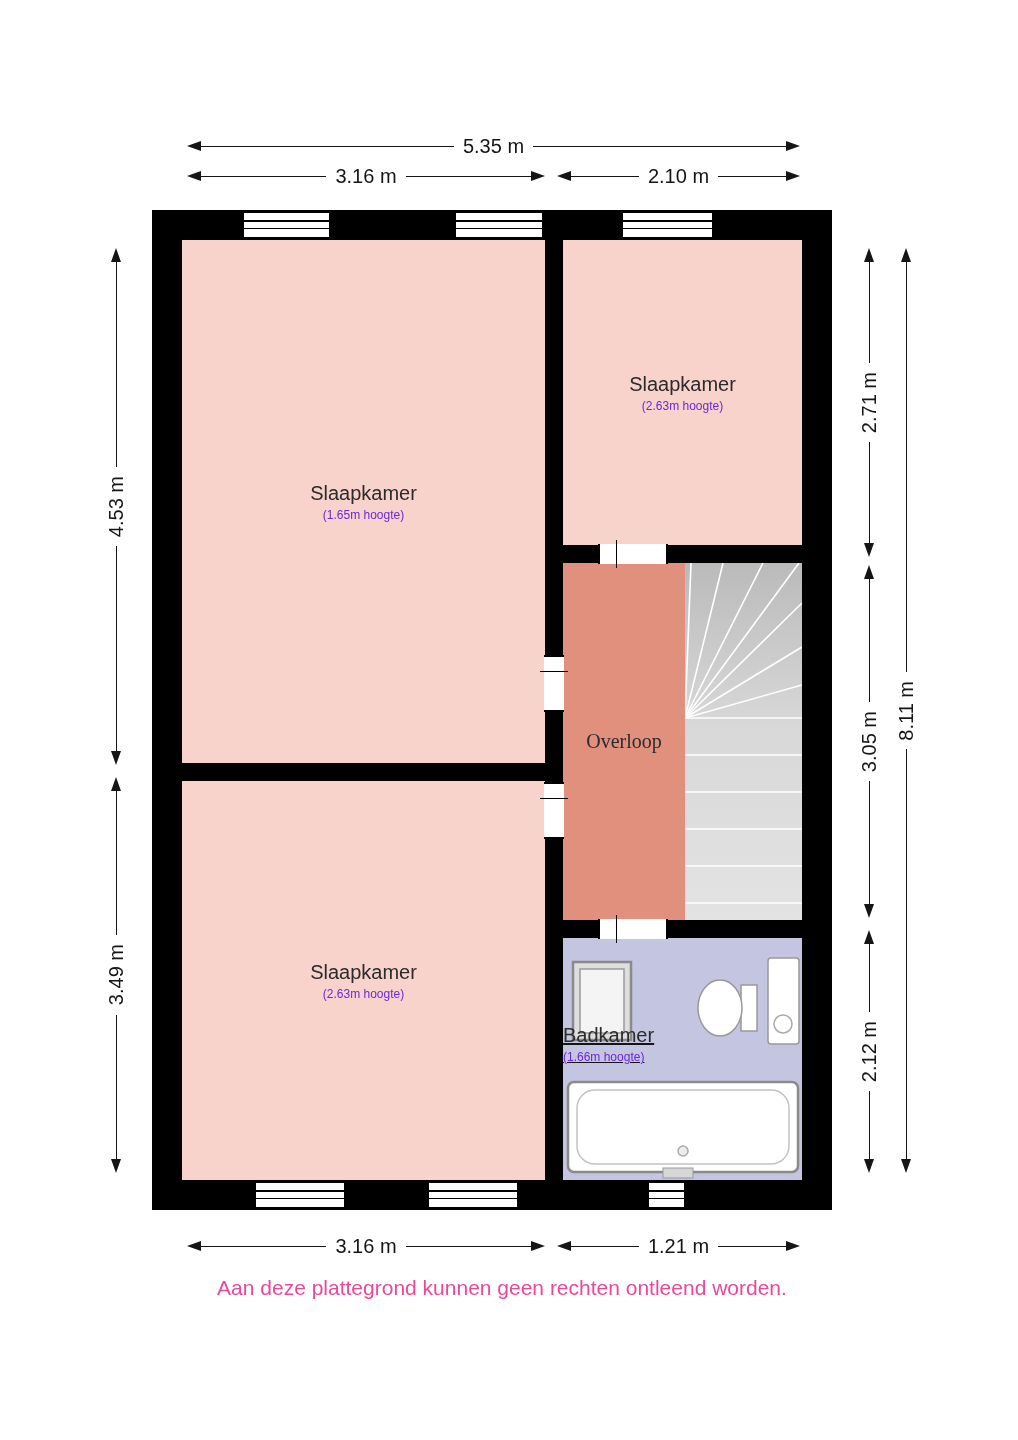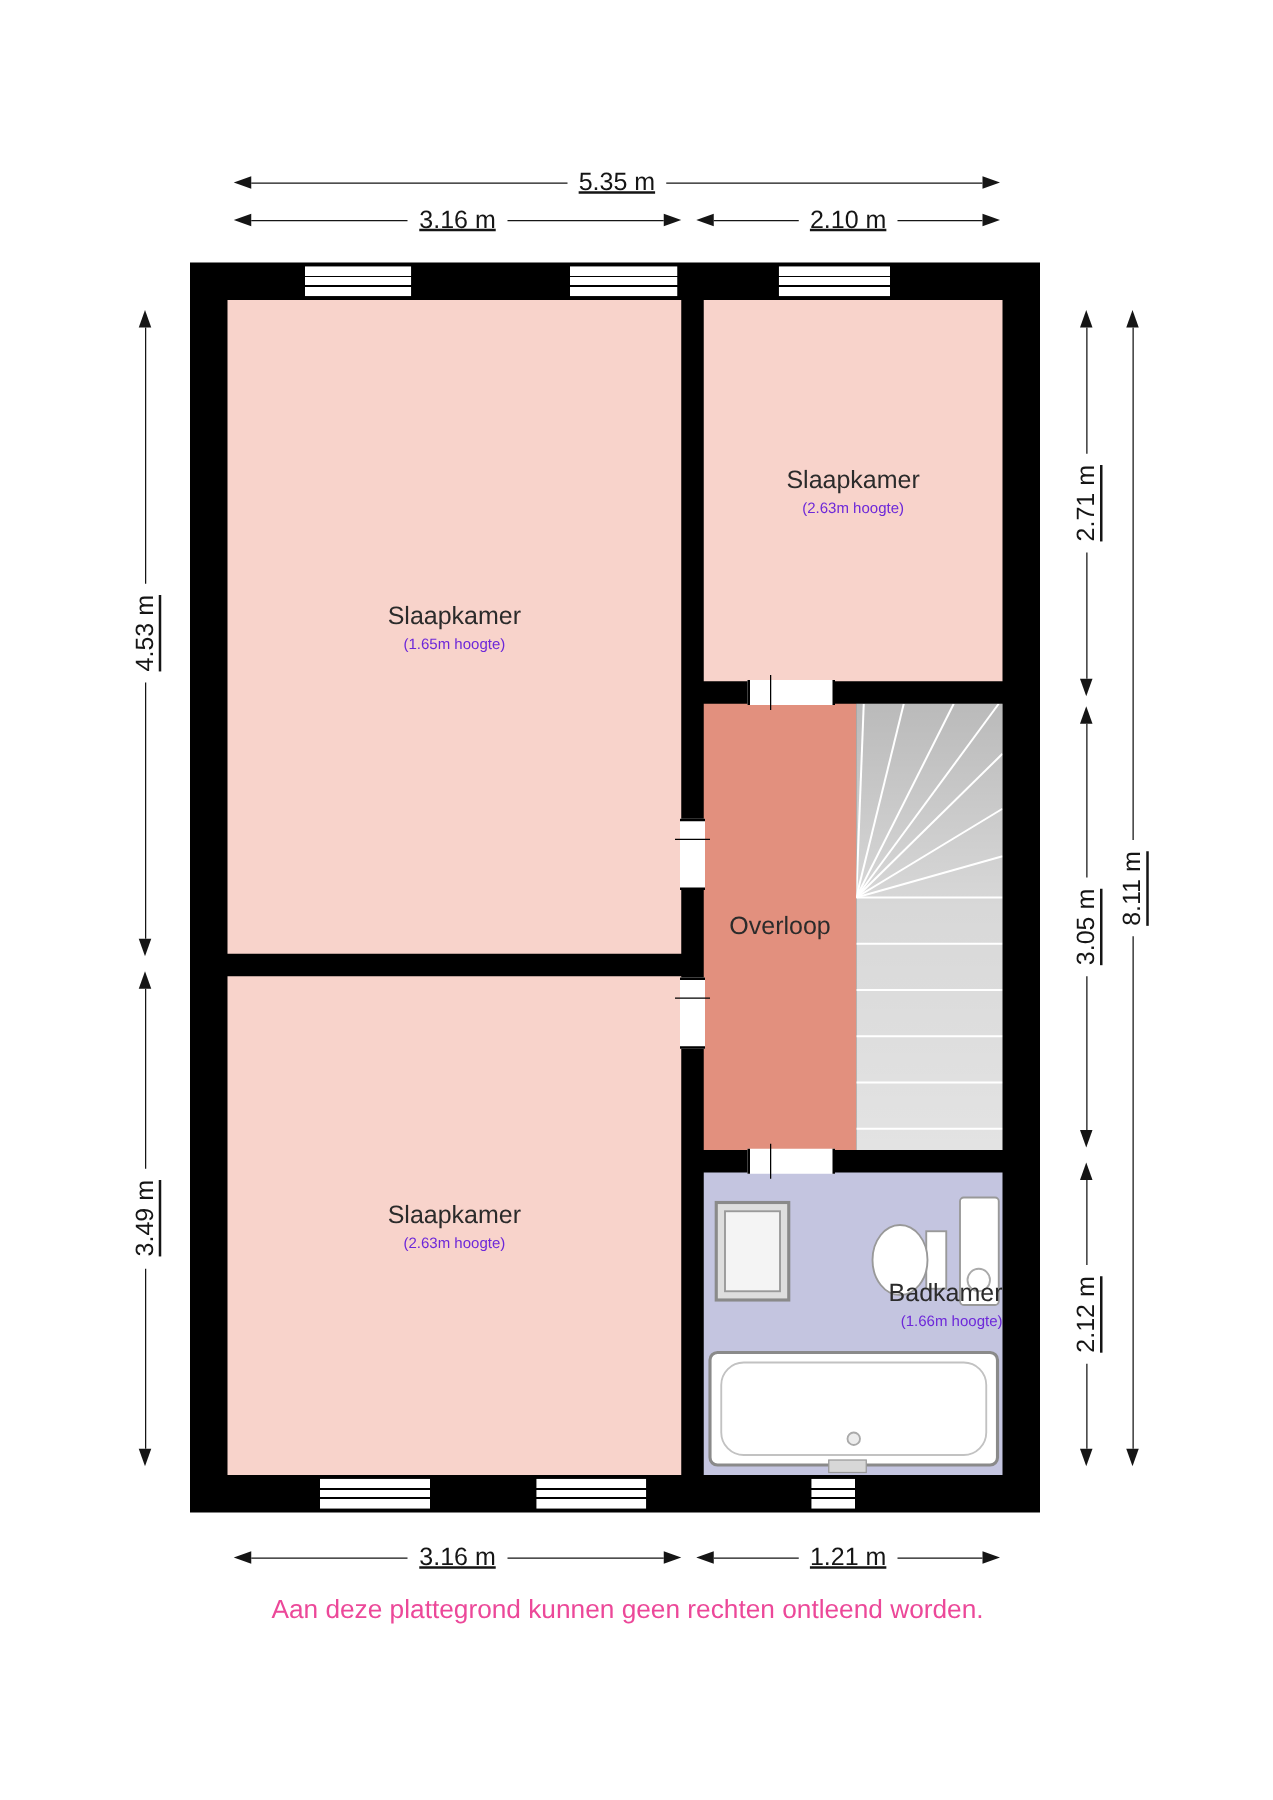--- a/index.html
+++ b/index.html
@@ -5,46 +5,46 @@
   * { box-sizing: border-box; }
   html, body { margin:0; padding:0; background:#fff; }
   .canvas { position:relative; width:1018px; height:1440px; background:#fff;
             font-family:"Liberation Sans","DejaVu Sans",sans-serif; color:#151515; overflow:hidden; }
 
   
   .plan { position:absolute; left:152px; top:210px; width:680px; height:1000px; background:var(--wall,#000); }
 
   .room { position:absolute; display:flex; flex-direction:column; align-items:center; justify-content:center; text-align:center; }
   .room-pink    { background:var(--room,#f8d3cb); }
-  .room-landing { background:var(--landing,#e2907e); }
+  .room-landing { background:var(--landing,#e2907e);font-family:Liberation Serif, serif; }
   .room-bath    { background:var(--bathroom,#c4c5e0); display:block; }
   .room-name { font-size:20px; color:#2b2b2b; }
   .room-note { font-size:12px; color:#6d28d9; margin-top:3px; }
-  .bath-label { position:absolute; left:0; right:0; top:86px; text-align:right; }
+  .bath-label { position:absolute; left:0; right:0; top:86px; text-align:left;text-decoration:underline; }
 
   .stairs { position:absolute; background:var(--stairs,#e3e3e3); overflow:hidden; }
   .stairs svg { display:block; }
 
   .window { position:absolute; border:1.5px solid #000;
             background:linear-gradient(to bottom,
               #fff 0 7.5px, #000 7.5px 9px,
               #fff 9px 15px, #000 15px 16.5px,
               #fff 16.5px 100%); }
 
   .door { position:absolute; background:#fff; }
   .door.v { border-top:2px solid #000; border-bottom:2px solid #000; }
   .door.v::after { content:""; position:absolute; left:-4px; right:-4px; top:26%; height:1.5px; background:#000; }
   .door.h { border-left:2px solid #000; border-right:2px solid #000; }
   .door.h::after { content:""; position:absolute; top:-4px; bottom:-4px; left:24%; width:1.5px; background:#000; }
 
   
   .dim { position:absolute; display:flex; align-items:center; font-size:20px; color:#151515; }
   .dim.h { height:12px; }
   .dim .ln { flex:1 1 auto; height:0; border-top:1.5px solid #151515; }
-  .dim .lbl { padding:0 9px; white-space:nowrap; line-height:1;text-decoration:underline; }
+  .dim .lbl { padding:0 9px; white-space:nowrap; line-height:1; }
   .ah { flex:0 0 auto; width:0; height:0; }
   .al { border-top:5px solid transparent; border-bottom:5px solid transparent; border-right:14px solid #151515; }
   .ar { border-top:5px solid transparent; border-bottom:5px solid transparent; border-left:14px solid #151515; }
   .dim.v { flex-direction:column; width:12px; align-items:center; }
   .dim.v .ln { border-top:none; border-left:1.5px solid #151515; width:0; }
   .dim.v .lbl { padding:9px 0; writing-mode:vertical-rl; transform:rotate(180deg); }
   .au { border-left:5px solid transparent; border-right:5px solid transparent; border-bottom:14px solid #151515; }
   .ad { border-left:5px solid transparent; border-right:5px solid transparent; border-top:14px solid #151515; }
 
   .disclaimer { position:absolute; left:162px; top:1276px; width:680px; text-align:center; font-size:21px; color:#ec4899; }

